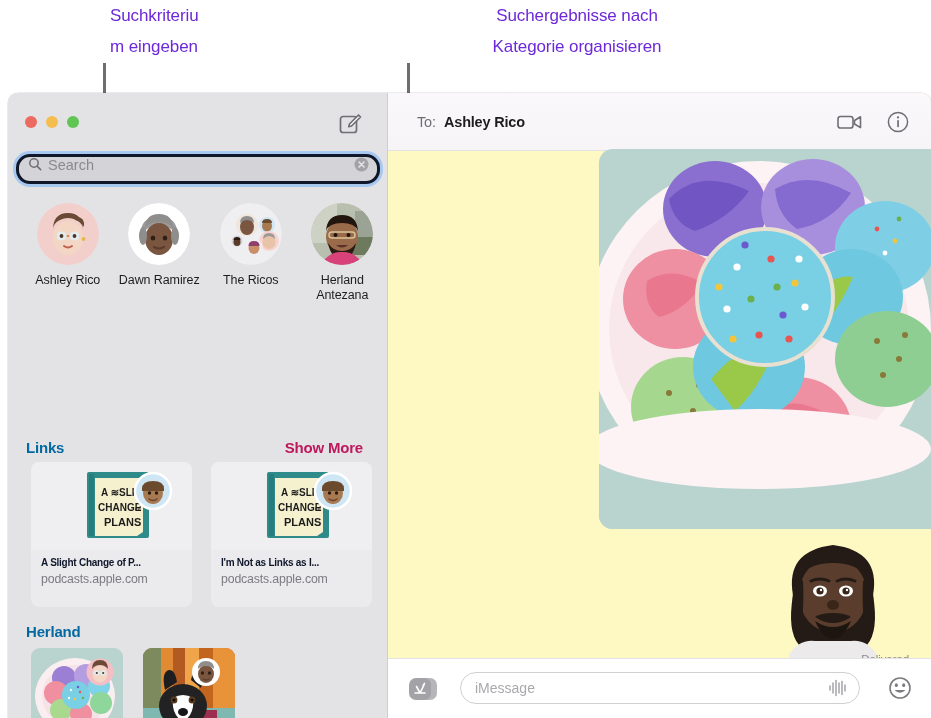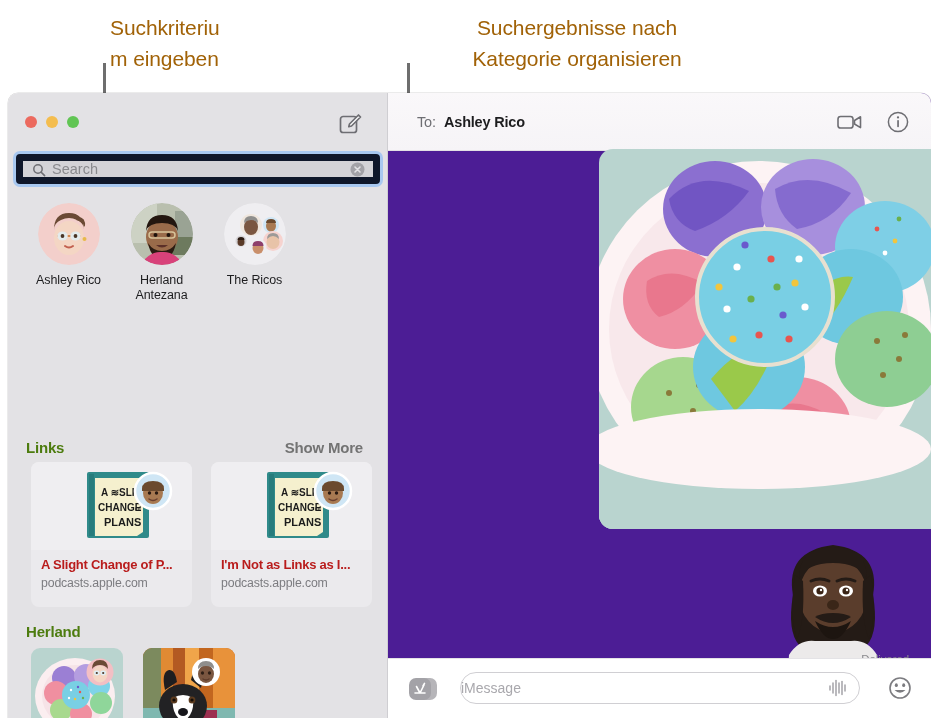--- a/index.html
+++ b/index.html
@@ -7,26 +7,25 @@
     width: 931px; height: 718px;
     background: #ffffff;
     font-family: "Liberation Sans", sans-serif;
     overflow: hidden;
   }
   #root { position: relative; width: 931px; height: 718px; background: #fff; }
 
   
   .callout-text {
     position: absolute;
-    font-size: 21px;
+    font-size: 17px;
     line-height: 31px;
-    color: #a16207;
+    color: #6d28d9;
     letter-spacing: -0.1px;
     white-space: pre-line;
-    margin-top: 12px;
   }
   #callout-left-text { left: 110px; top: 0px; width: 290px; }
   #callout-right-text { left: 412px; top: 0px; width: 330px; text-align: center; }
 
   .ann-line { position: absolute; background: #6e6e6e; }
 
   
   #window {
     position: absolute;
     left: 8px; top: 93px;
@@ -55,25 +54,25 @@
   #compose-btn {
     position: absolute; right: 24px; top: 17px;
     width: 26px; height: 26px; cursor: pointer;
   }
 
   
   #search-wrap {
     position: absolute; left: 8px; top: 61px;
     width: 364px; height: 30px;
     box-sizing: border-box;
-    border-radius: 4px;
+    border-radius: 14px;
     background: #d4d3d7;
     box-shadow: 0 0 0 3px #a8c8f0;
-    border: 7px solid #0f172a;
-    display: flex; align-items: flex-end;
+    border: 3px solid #0f172a;
+    display: flex; align-items: flex-start;
   }
   #search-icon { margin-left: 9px; width: 14px; height: 14px; flex: 0 0 auto; }
   #search-input {
     flex: 1 1 auto; border: 0; outline: none; background: transparent;
     font-family: "Liberation Sans", sans-serif; font-size: 14.5px;
     color: #3a3a3c; margin-left: 6px; padding: 0;
   }
   #search-input::placeholder { color: #8a8a8e; }
   #search-clear { margin-right: 8px; width: 15px; height: 15px; cursor: pointer; flex: 0 0 auto; }
 
@@ -88,61 +87,61 @@
     margin: 0 auto 8px auto; overflow: hidden; position: relative;
   }
   .contact .nm {
     font-size: 12.5px; color: #1d1d1f; line-height: 15px;
     letter-spacing: -0.1px;
   }
 
   
   .sec-head {
     position: absolute; left: 18px;
-    font-size: 15px; font-weight: bold; color: #4d7c0f;
+    font-size: 15px; font-weight: bold; color: #0369a1;
     letter-spacing: -0.2px;
   }
   #links-head { top: 346px; }
   #photos-head { top: 530px; }
   #show-more {
     position: absolute; right: 24px; top: 346px;
-    font-size: 15px; font-weight: bold; color: #737373;
+    font-size: 15px; font-weight: bold; color: #be185d;
     cursor: pointer; letter-spacing: -0.2px;
   }
 
   
   .link-card {
     position: absolute; top: 369px;
     width: 161px; height: 145px;
     background: #ebeaed; border-radius: 8px; overflow: hidden;
     cursor: pointer;
   }
   #link-card-0 { left: 23px; }
   #link-card-1 { left: 203px; }
   .link-thumb { height: 88px; position: relative; background: #efeef1; }
   .link-meta { padding: 7px 10px 0 10px; }
   .link-title {
-    font-size: 13px; font-weight: bold; color: #b91c1c;
+    font-size: 10px; font-weight: bold; color: #0f172a;
     white-space: nowrap; overflow: hidden; letter-spacing: -0.25px;
   }
   .link-dom {
     font-size: 12.3px; color: #7c7c80; margin-top: 4px;
     white-space: nowrap; overflow: hidden; letter-spacing: -0.15px;
   }
 
   
   .photo-thumb {
     position: absolute; top: 555px; width: 92px; height: 92px;
     border-radius: 9px; overflow: hidden; cursor: pointer;
   }
   #photo-0 { left: 23px; }
   #photo-1 { left: 135px; }
 
   
-  #convo { position: absolute; left: 380px; top: 0; width: 543px; height: 625px; background: #4c1d95; }
+  #convo { position: absolute; left: 380px; top: 0; width: 543px; height: 625px; background: #fef9c3; }
   #convo-toolbar {
     position: absolute; left: 0; top: 0; width: 543px; height: 58px;
     background: linear-gradient(180deg,#faf8fa 0%, #f6f4f7 100%);
     border-bottom: 1px solid #e2e1e4;
     box-sizing: border-box;
   }
   #to-label {
     position: absolute; left: 29px; top: 21px;
     font-size: 14.5px; color: #6e6e73; letter-spacing: -0.2px;
   }
@@ -174,21 +173,21 @@
   }
   #appstore-btn { position: absolute; left: 19px; top: 16px; width: 34px; height: 28px; cursor: pointer; }
   #imessage-field {
     position: absolute; left: 72px; top: 13px; width: 400px; height: 32px;
     border: 1px solid #d0cfd3; border-radius: 16px; box-sizing: border-box;
     display: flex; align-items: center; background: #fff;
   }
   #imessage-input {
     flex: 1 1 auto; border: 0; outline: none; background: transparent;
     font-family: "Liberation Sans", sans-serif; font-size: 14px;
-    color: #1d1d1f; padding: 0;
+    color: #1d1d1f; margin-left: 14px; padding: 0;
   }
   #imessage-input::placeholder { color: #a9a8ad; }
   #audio-btn { margin-right: 11px; width: 20px; height: 18px; cursor: pointer; flex: 0 0 auto; }
   #emoji-btn { position: absolute; right: 18px; top: 16px; width: 26px; height: 26px; cursor: pointer; }
 </style>
 </head>
 <body>
 
 <div id="root">
 
@@ -252,20 +251,60 @@
               <path d="M19.3 33 h0.2 M29.7 33 h2.6 M42.5 33 h0.2" stroke="#c9742f" stroke-width="1.6" fill="none"></path>
               <circle cx="24.5" cy="33" r="1.9" fill="#4a3526"></circle>
               <circle cx="37.5" cy="33" r="1.9" fill="#4a3526"></circle>
               <path d="M27 43 Q31 46 35 43" stroke="#c2604f" stroke-width="2" fill="none" stroke-linecap="round"></path>
               <circle cx="46.5" cy="36" r="2" fill="#e8b94a"></circle>
             </svg>
           </div>
           <div class="nm">Ashley Rico</div>
         </div>
 
+        <div class="contact">
+          <div class="av">
+            <svg width="62" height="62" viewBox="0 0 62 62">
+              <circle cx="31" cy="31" r="31" fill="#ffffff"></circle>
+              <path d="M13 34 Q11 14 31 13 Q51 14 49 34 Q47 24 31 23 Q15 24 13 34Z" fill="#9b9b9b"></path>
+              <ellipse cx="31" cy="36" rx="14" ry="16" fill="#7a5640"></ellipse>
+              <path d="M17 26 Q17 11 31 11 Q45 11 45 26 Q42 19 31 19 Q20 19 17 26Z" fill="#8f8e8c"></path>
+              <ellipse cx="15" cy="33" rx="4" ry="9" fill="#8f8e8c"></ellipse>
+              <ellipse cx="47" cy="33" rx="4" ry="9" fill="#8f8e8c"></ellipse>
+              <ellipse cx="25" cy="35" rx="2.3" ry="2.5" fill="#2e1f16"></ellipse>
+              <ellipse cx="37" cy="35" rx="2.3" ry="2.5" fill="#2e1f16"></ellipse>
+              <path d="M26 44 Q31 47 36 44" stroke="#5c3b2b" stroke-width="2.2" fill="none" stroke-linecap="round"></path>
+            </svg>
+          </div>
+          <div class="nm">Dawn Ramirez</div>
+        </div>
+
+        <div class="contact">
+          <div class="av">
+            <svg width="62" height="62" viewBox="0 0 62 62">
+              <circle cx="31" cy="31" r="31" fill="#efeef1"></circle>
+              <circle cx="27" cy="22" r="11" fill="#efe6dd"></circle>
+              <ellipse cx="27" cy="24" rx="7" ry="8" fill="#7a5640"></ellipse>
+              <path d="M20 20 Q20 13 27 13 Q34 13 34 20 Q31 17 27 17 Q23 17 20 20Z" fill="#8f8e8c"></path>
+              <circle cx="47" cy="22" r="8" fill="#cfe6f5"></circle>
+              <ellipse cx="47" cy="23" rx="5" ry="5.6" fill="#a87a52"></ellipse>
+              <path d="M42 20 Q42 16 47 16 Q52 16 52 20Z" fill="#6b4a2e"></path>
+              <circle cx="49" cy="38" r="10" fill="#f6d3cf"></circle>
+              <ellipse cx="49" cy="39" rx="6.5" ry="7" fill="#e8c3a8"></ellipse>
+              <path d="M43 36 Q43 30 49 30 Q55 30 55 36 Q52 33 49 33 Q46 33 43 36Z" fill="#9c9a98"></path>
+              <circle cx="34" cy="44" r="8.5" fill="#efeef1"></circle>
+              <ellipse cx="34" cy="45" rx="5.5" ry="6" fill="#c98f6b"></ellipse>
+              <path d="M28.5 43 Q28.5 38 34 38 Q39.5 38 39.5 43Z" fill="#8e3f6b"></path>
+              <circle cx="17" cy="38" r="5.5" fill="#d5d3d6"></circle>
+              <ellipse cx="17" cy="39" rx="3.5" ry="4" fill="#5a3a28"></ellipse>
+              <path d="M13.5 37 Q13.5 34 17 34 Q20.5 34 20.5 37Z" fill="#2a1a12"></path>
+            </svg>
+          </div>
+          <div class="nm">The Ricos</div>
+        </div>
 
         <div class="contact">
           <div class="av">
             <svg width="62" height="62" viewBox="0 0 62 62">
               <defs>
                   <clipPath id="cl-h">
                     <circle cx="31" cy="31" r="31"></circle>
                   </clipPath>
                 </defs>
               <g clip-path="url(#cl-h)">
@@ -278,44 +317,20 @@
                 <path d="M17 40 Q20 56 31 56 Q42 56 45 40 Q40 48 31 48 Q22 48 17 40Z" fill="#2b1b12"></path>
                 <rect x="18" y="29" width="26" height="6" rx="3" fill="none" stroke="#d8c49a" stroke-width="1.5"></rect>
                 <circle cx="24.5" cy="32" r="2" fill="#1d120c"></circle>
                 <circle cx="37.5" cy="32" r="2" fill="#1d120c"></circle>
                 <path d="M25 42 Q31 47 37 42" fill="#5b2f28"></path>
                 <path d="M14 56 Q22 48 31 49 Q40 48 48 56 L48 62 L14 62Z" fill="#d8427a"></path>
               </g>
             </svg>
           </div>
           <div class="nm">Herland Antezana</div>
-        </div>
-
-        <div class="contact">
-          <div class="av">
-            <svg width="62" height="62" viewBox="0 0 62 62">
-              <circle cx="31" cy="31" r="31" fill="#efeef1"></circle>
-              <circle cx="27" cy="22" r="11" fill="#efe6dd"></circle>
-              <ellipse cx="27" cy="24" rx="7" ry="8" fill="#7a5640"></ellipse>
-              <path d="M20 20 Q20 13 27 13 Q34 13 34 20 Q31 17 27 17 Q23 17 20 20Z" fill="#8f8e8c"></path>
-              <circle cx="47" cy="22" r="8" fill="#cfe6f5"></circle>
-              <ellipse cx="47" cy="23" rx="5" ry="5.6" fill="#a87a52"></ellipse>
-              <path d="M42 20 Q42 16 47 16 Q52 16 52 20Z" fill="#6b4a2e"></path>
-              <circle cx="49" cy="38" r="10" fill="#f6d3cf"></circle>
-              <ellipse cx="49" cy="39" rx="6.5" ry="7" fill="#e8c3a8"></ellipse>
-              <path d="M43 36 Q43 30 49 30 Q55 30 55 36 Q52 33 49 33 Q46 33 43 36Z" fill="#9c9a98"></path>
-              <circle cx="34" cy="44" r="8.5" fill="#efeef1"></circle>
-              <ellipse cx="34" cy="45" rx="5.5" ry="6" fill="#c98f6b"></ellipse>
-              <path d="M28.5 43 Q28.5 38 34 38 Q39.5 38 39.5 43Z" fill="#8e3f6b"></path>
-              <circle cx="17" cy="38" r="5.5" fill="#d5d3d6"></circle>
-              <ellipse cx="17" cy="39" rx="3.5" ry="4" fill="#5a3a28"></ellipse>
-              <path d="M13.5 37 Q13.5 34 17 34 Q20.5 34 20.5 37Z" fill="#2a1a12"></path>
-            </svg>
-          </div>
-          <div class="nm">The Ricos</div>
         </div>
 
       </div>
 
       <div class="sec-head" id="links-head">Links</div>
       <div id="show-more">Show More</div>
 
       <div class="link-card" id="link-card-0">
         <div class="link-thumb">
           <svg width="161" height="88" viewBox="0 0 161 88">

